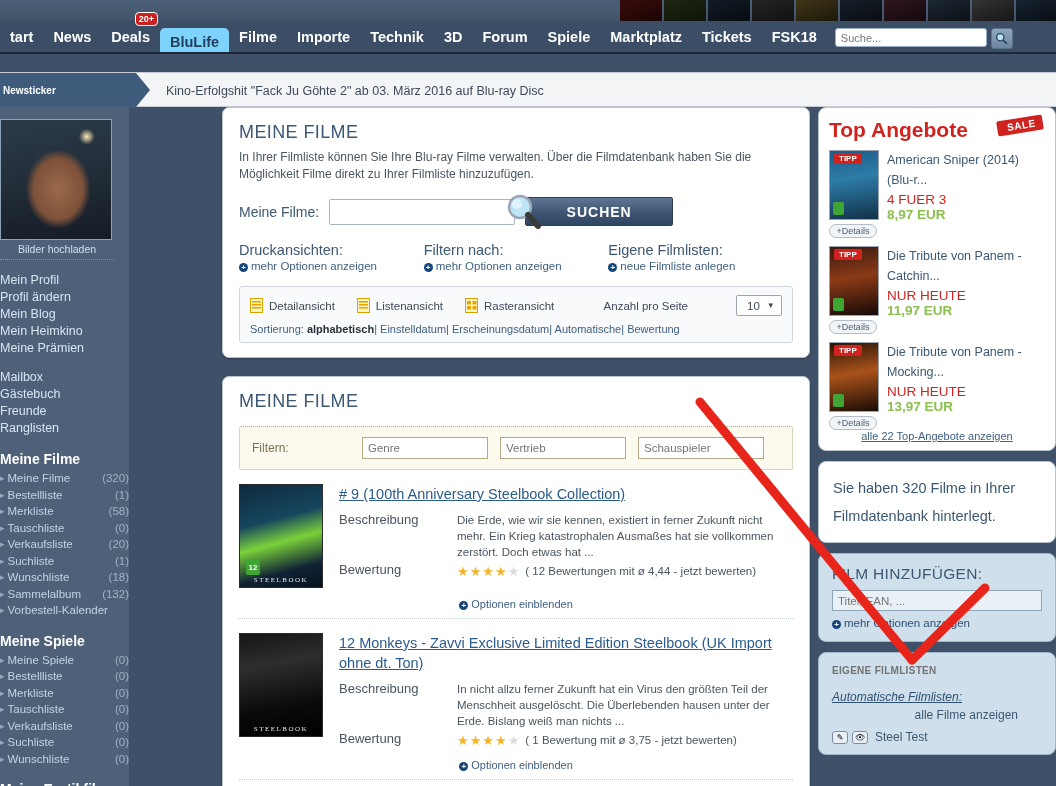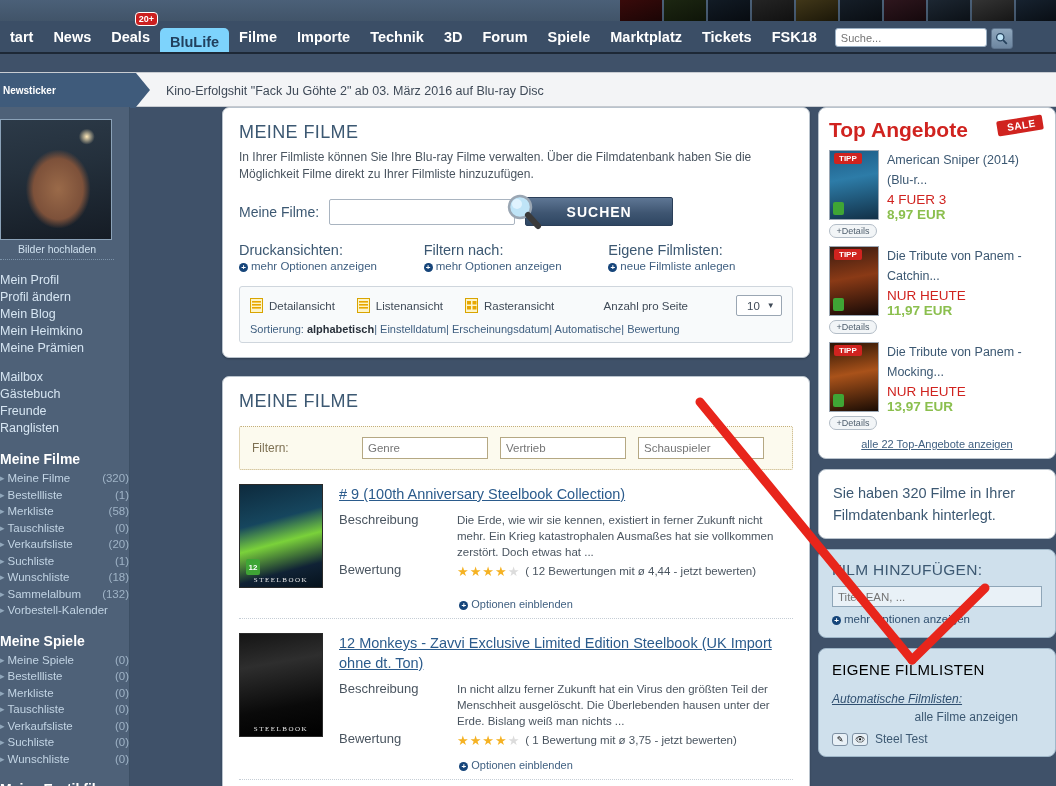--- a/index.html
+++ b/index.html
@@ -275,45 +275,45 @@
     border: 1px solid #b3bdc7; border-radius: 9px; background: #f2f5f7;
     font-size: 9px; color: #51606f; text-align: center; padding: 1px 0;
     cursor: pointer;
   }
   .off-right { flex: 1; min-width: 0; }
   .off-name { font-size: 12.5px; color: #3c5872; line-height: 20px; }
   .off-deal { font-size: 13.5px; color: #d0231f; font-weight: normal; margin-top: 2px; }
   .off-price { font-size: 13.5px; color: #8bbf4e; font-weight: bold; }
   #ta-all {
     text-align: center; font-size: 11px; color: #3f5f80;
-    margin-top: 8px; text-decoration: underline; cursor: pointer;
+    text-decoration: underline; cursor: pointer;
   }
 
   #info-box {
     background: #fff; border: 1px solid #b9c3cd;
-    padding: 12px 14px; font-size: 14.5px; color: #3c5872; line-height: 22px;
+    padding: 12px 14px; font-size: 14.5px; color: #3c5872; line-height: 28px;
   }
   #add-film {
     background: #cfe0ec; border: 1px solid #9fb7c9;
     padding: 11px 13px 12px 13px;
   }
   #af-title { font-size: 15.5px; color: #3c5872; letter-spacing: .3px; }
   #af-input {
     margin-top: 7px; width: 100%; height: 21px;
     border: 1px solid #8fa6b8; background: #e9f1f7;
     font-family: "Liberation Sans", sans-serif; font-size: 11.5px;
     color: #6e8298; padding: 0 5px;
   }
   #af-more { margin-top: 6px; font-size: 11.5px; color: #2f4f70; cursor: pointer; }
 
   #own-lists {
     background: #cfe0ec; border: 1px solid #9fb7c9;
     padding: 12px 13px 10px 13px;
   }
-  #ol-title { font-size: 15px; color: #000000; letter-spacing: .3px; }
+  #ol-title { font-size: 10px; color: #737373; letter-spacing: .3px; font-weight: bold; }
   #ol-auto {
     margin-top: 14px; font-size: 12px; color: #2f4f70;
     font-style: italic; text-decoration: underline;
   }
   #ol-all { margin-top: 4px; font-size: 12px; color: #3c5872; text-align: right; padding-right: 24px; }
   .ol-item { display: flex; align-items: center; margin-top: 8px; }
   .ol-ic {
     width: 16px; height: 13px; border: 1px solid #7c8fa2; border-radius: 3px;
     background: #e8f0f6; margin-right: 4px;
     display: flex; align-items: center; justify-content: center; font-size: 8px;

